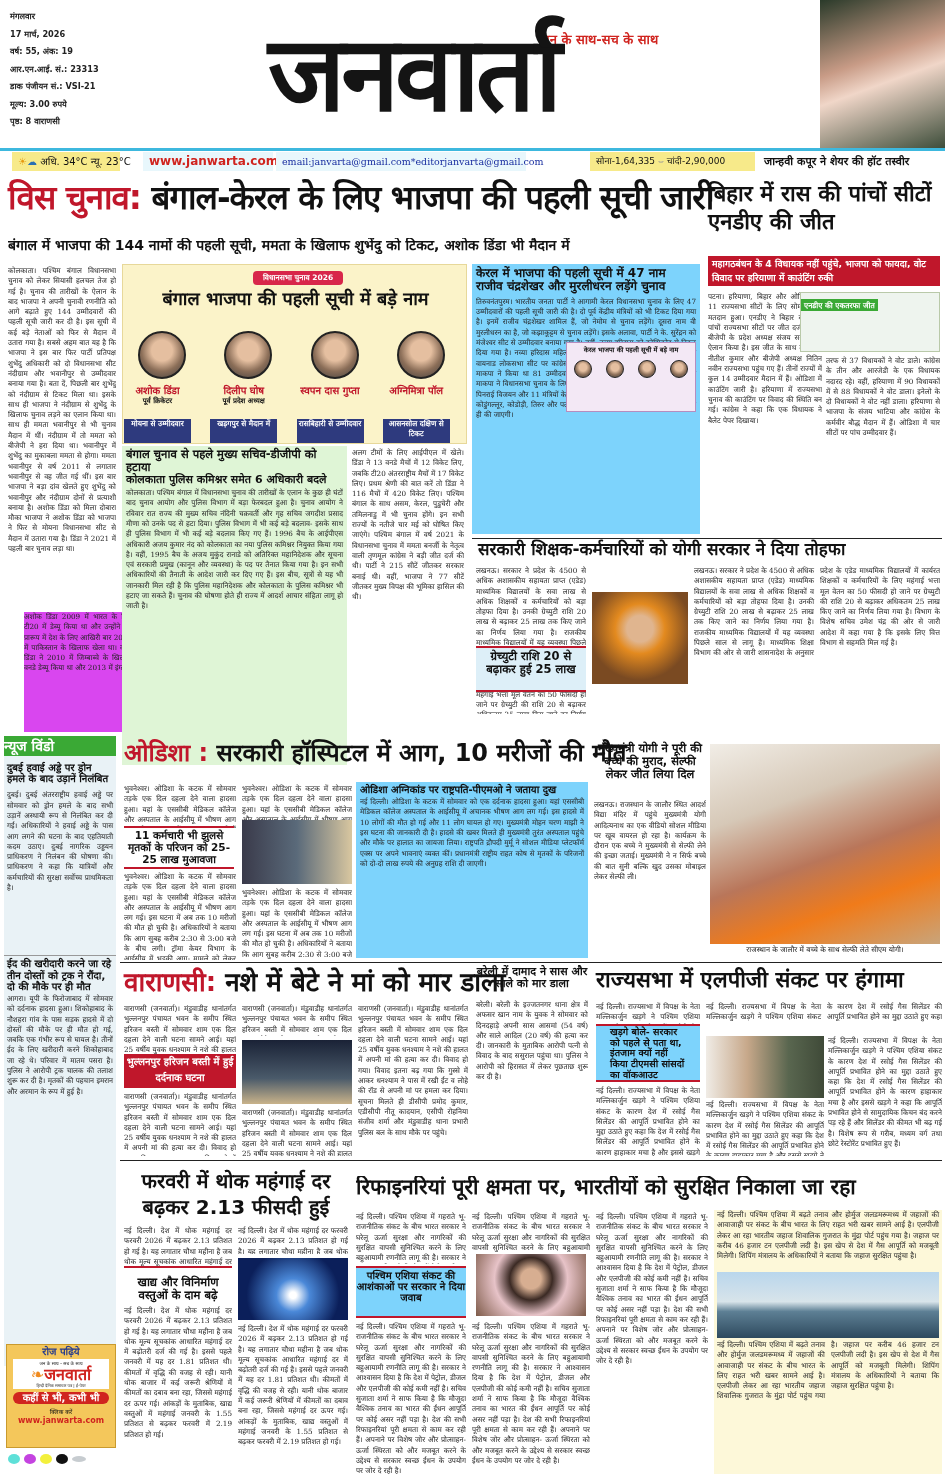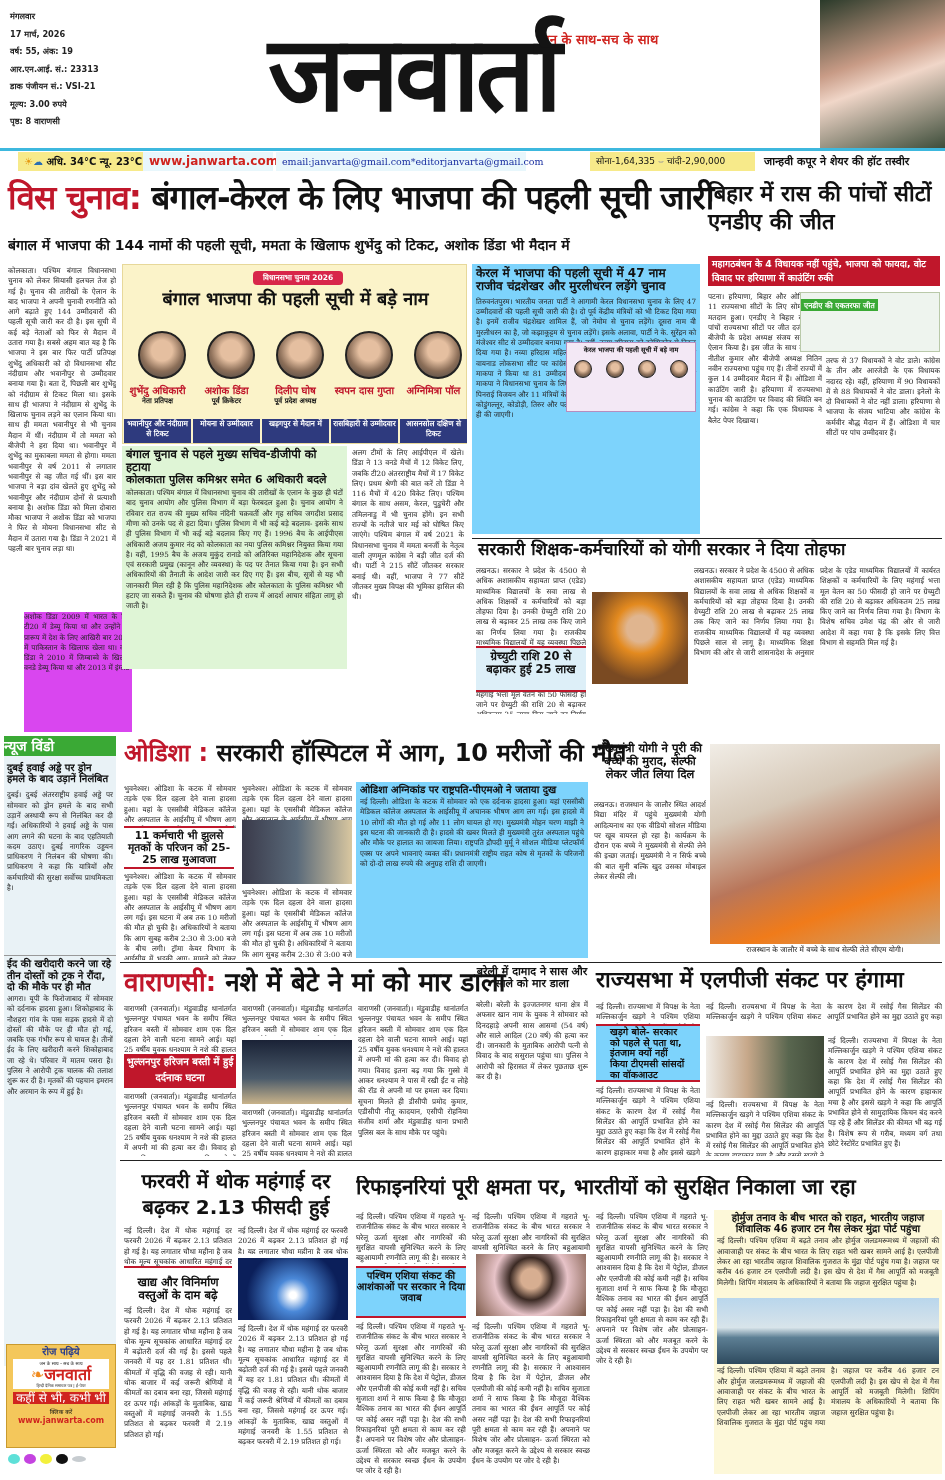--- a/index.html
+++ b/index.html
@@ -36,21 +36,21 @@
   <div>आर.एन.आई. सं.: 23313</div>
   <div>डाक पंजीयन सं.: VSI-21</div>
   <div>मूल्य: 3.00 रुपये</div>
   <div>पृष्ठ: 8  वाराणसी</div>
 </div>
 <div id="tagline" class="abs">जन के साथ-सच के साथ</div>
 <div id="logo" class="abs">जनवार्ता</div>
 <div class="abs photo" style="left:820px;top:0;width:125px;height:148px;background:linear-gradient(160deg,#2a3a2a,#c89b86 40%,#f0d6c8 55%,#3d4d3a)"></div>
 
 <div id="strip" class="abs"></div>
-<div class="pill" style="left:18px;width:130px;background:#f7ea8a;font-weight:bold">
+<div class="pill" style="left:12px;width:108px;background:#f7ea8a;font-weight:normal">
   <span style="color:#e69a12">☀</span><span style="color:#2a6fb3">☁</span>
   <span>अधि. 34°C</span>
   <span>न्यू. 23°C</span>
 </div>
 <div class="pill" style="left:143px;width:130px;color:#d0241f;font-weight:bold;font-size:12px;background:#e8f7fc">www.janwarta.com</div>
 <div class="pill" style="left:276px;width:250px;color:#1a2fa0;font-family:'DejaVu Serif',serif;font-size:9.5px;background:#e8f7fc">email:janvarta@gmail.com*editorjanvarta@gmail.com</div>
 <div class="pill" style="left:590px;width:165px;background:#f7ea8a;font-size:9px">
   <span>सोना-1,64,335</span>
   <span style="color:#999"> ⌣ </span>
   <span>चांदी-2,90,000</span>
@@ -64,26 +64,20 @@
 <div class="abs hl" style="left:8px;top:238px;font-size:14px;white-space:nowrap;width:690px;overflow:hidden">बंगाल में भाजपा की 144 नामों की पहली सूची, ममता के खिलाफ शुभेंदु को टिकट, अशोक डिंडा भी मैदान में</div>
 <div class="abs body-text" style="left:8px;top:266px;width:108px;height:445px">कोलकाता। पश्चिम बंगाल विधानसभा चुनाव को लेकर सियासी हलचल तेज हो गई है। चुनाव की तारीखों के ऐलान के बाद भाजपा ने अपनी चुनावी रणनीति को आगे बढ़ाते हुए 144 उम्मीदवारों की पहली सूची जारी कर दी है। इस सूची में कई बड़े नेताओं को फिर से मैदान में उतारा गया है। सबसे अहम बात यह है कि भाजपा ने इस बार फिर पार्टी प्रतिपक्ष शुभेंदु अधिकारी को दो विधानसभा सीट नंदीग्राम और भवानीपुर से उम्मीदवार बनाया गया है। बता दें, पिछली बार शुभेंदु को नंदीग्राम से टिकट मिला था। इसके साथ ही भाजपा ने नंदीग्राम से शुभेंदु के खिलाफ चुनाव लड़ने का एलान किया था। साथ ही ममता भवानीपुर से भी चुनाव मैदान में थीं। नंदीग्राम में तो ममता को बीजेपी ने हरा दिया था। भवानीपुर में शुभेंदु का मुकाबला ममता से होगा। ममता भवानीपुर से वर्ष 2011 से लगातार भवानीपुर से वह जीत गई थीं। इस बार भाजपा ने बड़ा दांव खेलते हुए शुभेंदु को भवानीपुर और नंदीग्राम दोनों से प्रत्याशी बनाया है। अशोक डिंडा को मिला दोबारा मौका भाजपा ने अशोक डिंडा को भाजपा ने फिर से मोयना विधानसभा सीट से मैदान में उतारा गया है। डिंडा ने 2021 में पहली बार चुनाव लड़ा था।</div>
 <div class="abs body-text" style="left:24px;top:612px;width:108px;height:120px;background:#d946ef">अशोक डिंडा 2009 में भारत के लिए टी20 में डेब्यू किया था और उन्होंने इस प्रारूप में देश के लिए आखिरी बार 2012 में पाकिस्तान के खिलाफ खेला था। वहीं, डिंडा ने 2010 में जिम्बाब्वे के खिलाफ वनडे डेब्यू किया था और 2013 में इंग्लैंड</div>
 
 <div class="abs box-yellow" style="left:122px;top:264px;width:345px;height:180px;border:1px solid #e7d89a">
   <div class="abs redbox" style="left:130px;top:6px;width:90px;height:14px;border-radius:4px;font-size:7.5px;line-height:14px;background:#d8264a">विधानसभा चुनाव 2026</div>
   <div class="abs hl" style="left:6px;top:24px;width:333px;text-align:center;font-size:18px">बंगाल भाजपा की पहली सूची में बड़े नाम</div>
   <div class="abs" style="left:0;top:66px;width:345px;height:112px;display:flex">
     <div style="flex:1;position:relative">
       <div class="circle abs" style="left:15px;top:0;width:48px;height:48px"></div>
-      <div class="abs name-red" style="left:0;top:52px;width:69px">शुभेंदु अधिकारी</div>
-      <div class="abs role" style="left:0;top:65px;width:69px">नेता प्रतिपक्ष</div>
-      <div class="abs caption-bar" style="left:1px;top:88px;width:67px;height:24px">भवानीपुर और नंदीग्राम से टिकट</div>
-    </div>
-    <div style="flex:1;position:relative">
-      <div class="circle abs" style="left:15px;top:0;width:48px;height:48px"></div>
       <div class="abs name-red" style="left:0;top:52px;width:69px">अशोक डिंडा</div>
       <div class="abs role" style="left:0;top:65px;width:69px">पूर्व क्रिकेटर</div>
       <div class="abs caption-bar" style="left:1px;top:88px;width:67px;height:24px">मोयना से उम्मीदवार</div>
     </div>
     <div style="flex:1;position:relative">
       <div class="circle abs" style="left:15px;top:0;width:48px;height:48px"></div>
       <div class="abs name-red" style="left:0;top:52px;width:69px">दिलीप घोष</div>
       <div class="abs role" style="left:0;top:65px;width:69px">पूर्व प्रदेश अध्यक्ष</div>
       <div class="abs caption-bar" style="left:1px;top:88px;width:67px;height:24px">खड़गपुर से मैदान में</div>
     </div>
@@ -93,21 +87,21 @@
       <div class="abs caption-bar" style="left:1px;top:88px;width:67px;height:24px">रासबिहारी से उम्मीदवार</div>
     </div>
     <div style="flex:1;position:relative">
       <div class="circle abs" style="left:15px;top:0;width:48px;height:48px"></div>
       <div class="abs name-red" style="left:0;top:52px;width:69px">अग्निमित्रा पॉल</div>
       <div class="abs caption-bar" style="left:1px;top:88px;width:67px;height:24px">आसनसोल दक्षिण से टिकट</div>
     </div>
   </div>
 </div>
 
-<div class="abs box-green" style="left:122px;top:446px;width:225px;height:223px">
+<div class="abs box-green" style="left:122px;top:446px;width:225px;height:319px">
   <div class="hl" style="padding:2px 4px 0;font-size:11.5px">बंगाल चुनाव से पहले मुख्य सचिव-डीजीपी को हटाया</div>
   <div class="hl" style="padding:0 4px 2px;font-size:11px">कोलकाता पुलिस कमिश्नर समेत 6 अधिकारी बदले</div>
   <div class="body-text" style="padding:0 4px;height:218px">कोलकाता। पश्चिम बंगाल में विधानसभा चुनाव की तारीखों के एलान के कुछ ही घंटों बाद चुनाव आयोग और पुलिस विभाग में बड़ा फेरबदल हुआ है। चुनाव आयोग ने रविवार रात राज्य की मुख्य सचिव नंदिनी चक्रवर्ती और गृह सचिव जगदीश प्रसाद मीणा को उनके पद से हटा दिया। पुलिस विभाग में भी कई बड़े बदलाव- इसके साथ ही पुलिस विभाग में भी कई बड़े बदलाव किए गए हैं। 1996 बैच के आईपीएस अधिकारी अजय कुमार नंद को कोलकाता का नया पुलिस कमिश्नर नियुक्त किया गया है। वहीं, 1995 बैच के अजय मुकुंद रानाडे को अतिरिक्त महानिदेशक और सूचना एवं सरकारी प्रमुख (कानून और व्यवस्था) के पद पर तैनात किया गया है। इन सभी अधिकारियों की तैनाती के आदेश जारी कर दिए गए हैं। इस बीच, सूत्रों से यह भी जानकारी मिल रही है कि पुलिस महानिदेशक और कोलकाता के पुलिस कमिश्नर भी हटाए जा सकते हैं। चुनाव की घोषणा होते ही राज्य में आदर्श आचार संहिता लागू हो जाती है।</div>
 </div>
 <div class="abs body-text" style="left:352px;top:448px;width:112px;height:262px">अलग टीमों के लिए आईपीएल में खेले। डिंडा ने 13 वनडे मैचों में 12 विकेट लिए, जबकि टी20 अंतरराष्ट्रीय मैचों में 17 विकेट लिए। प्रथम श्रेणी की बात करें तो डिंडा ने 116 मैचों में 420 विकेट लिए। पश्चिम बंगाल के साथ असम, केरल, पुडुचेरी और तमिलनाडु में भी चुनाव होंगे। इन सभी राज्यों के नतीजे चार मई को घोषित किए जाएंगे। पश्चिम बंगाल में वर्ष 2021 के विधानसभा चुनाव में ममता बनर्जी के नेतृत्व वाली तृणमूल कांग्रेस ने बड़ी जीत दर्ज की थी। पार्टी ने 215 सीटें जीतकर सरकार बनाई थी। वहीं, भाजपा ने 77 सीटें जीतकर मुख्य विपक्ष की भूमिका हासिल की थी।</div>
 
 <div class="abs box-pink" style="left:472px;top:264px;width:228px;height:270px">
   <div class="hl" style="padding:3px 4px;font-size:12px">केरल में भाजपा की पहली सूची में 47 नाम राजीव चंद्रशेखर और मुरलीधरन लड़ेंगे चुनाव</div>
   <div class="body-text" style="padding:0 4px;height:228px">तिरुवनंतपुरम। भारतीय जनता पार्टी ने आगामी केरल विधानसभा चुनाव के लिए 47 उम्मीदवारों की पहली सूची जारी की है। दो पूर्व केंद्रीय मंत्रियों को भी टिकट दिया गया है। इनमें राजीव चंद्रशेखर शामिल हैं, जो नेमोम से चुनाव लड़ेंगे। दूसरा नाम वी मुरलीधरन का है, जो कझाकूट्टम से चुनाव लड़ेंगे। इसके अलावा, पार्टी ने के. सुरेंद्रन को मंजेश्वर सीट से उम्मीदवार बनाया गया है। वहीं, नव्या हरिदास को कोझिकोड से टिकट दिया गया है। नव्या हरिदास महिला मोर्चा की नेता हैं। उन्होंने 2024 में केरल की वायनाड लोकसभा सीट पर कांग्रेस नेता प्रियंका गांधी के खिलाफ चुनाव लड़ा था। माकपा ने किया था 81 उम्मीदवारों का एलान- इससे पहले केरल में रविवार को माकपा ने विधानसभा चुनाव के लिए 81 उम्मीदवारों का एलान किया। इसमें मुख्यमंत्री पिनराई विजयन और 11 मंत्रियों के भी नाम शामिल हैं। पांच निर्वाचन क्षेत्रों कोझिकोड, कोडुंगल्लूर, कोडोड़ी, तिरुर और पलक्कड़ के लिए स्वतंत्र उम्मीदवारों की घोषणा जल्द ही की जाएगी।</div>
   <div class="abs" style="left:94px;top:78px;width:130px;height:70px;background:#f3e8f5;border:1px solid #b58dbf;font-size:6.5px;font-weight:bold;text-align:center;padding-top:2px">
@@ -201,34 +195,33 @@
 <div class="abs hl" style="left:356px;top:1176px;width:586px;font-size:21px;white-space:nowrap;overflow:hidden">रिफाइनरियां पूरी क्षमता पर, भारतीयों को सुरक्षित निकाला जा रहा</div>
 <div class="abs body-text" style="left:356px;top:1212px;width:110px;height:52px">नई दिल्ली। पश्चिम एशिया में गहराते भू-राजनीतिक संकट के बीच भारत सरकार ने घरेलू ऊर्जा सुरक्षा और नागरिकों की सुरक्षित वापसी सुनिश्चित करने के लिए बहुआयामी रणनीति लागू की है। सरकार ने आश्वासन दिया है कि देश में पेट्रोल, डीजल और एलपीजी की कोई कमी नहीं है। सचिव सुजाता शर्मा ने साफ किया है कि मौजूदा वैश्विक तनाव का भारत की ईंधन आपूर्ति पर कोई असर नहीं पड़ा है। देश की सभी रिफाइनरियां पूरी क्षमता से काम कर रही हैं। अपनाने पर विशेष जोर और प्रोत्साहन- ऊर्जा स्थिरता को और मजबूत करने के उद्देश्य से सरकार स्वच्छ ईंधन के उपयोग पर जोर दे रही है।</div>
 <div class="abs box-pink hl" style="left:356px;top:1266px;width:110px;height:52px;font-size:10px;text-align:center;border-top:2px solid #c0172b;border-bottom:2px solid #c0172b;padding-top:2px">पश्चिम एशिया संकट की आशंकाओं पर सरकार ने दिया जवाब</div>
 <div class="abs body-text" style="left:356px;top:1322px;width:110px;height:152px">नई दिल्ली। पश्चिम एशिया में गहराते भू-राजनीतिक संकट के बीच भारत सरकार ने घरेलू ऊर्जा सुरक्षा और नागरिकों की सुरक्षित वापसी सुनिश्चित करने के लिए बहुआयामी रणनीति लागू की है। सरकार ने आश्वासन दिया है कि देश में पेट्रोल, डीजल और एलपीजी की कोई कमी नहीं है। सचिव सुजाता शर्मा ने साफ किया है कि मौजूदा वैश्विक तनाव का भारत की ईंधन आपूर्ति पर कोई असर नहीं पड़ा है। देश की सभी रिफाइनरियां पूरी क्षमता से काम कर रही हैं। अपनाने पर विशेष जोर और प्रोत्साहन- ऊर्जा स्थिरता को और मजबूत करने के उद्देश्य से सरकार स्वच्छ ईंधन के उपयोग पर जोर दे रही है।</div>
 <div class="abs body-text" style="left:472px;top:1212px;width:118px;height:40px">नई दिल्ली। पश्चिम एशिया में गहराते भू-राजनीतिक संकट के बीच भारत सरकार ने घरेलू ऊर्जा सुरक्षा और नागरिकों की सुरक्षित वापसी सुनिश्चित करने के लिए बहुआयामी रणनीति लागू की है। सरकार ने आश्वासन दिया है कि देश में पेट्रोल, डीजल और एलपीजी की कोई कमी नहीं है। सचिव सुजाता शर्मा ने साफ किया है कि मौजूदा वैश्विक तनाव का भारत की ईंधन आपूर्ति पर कोई असर नहीं पड़ा है। देश की सभी रिफाइनरियां पूरी क्षमता से काम कर रही हैं। अपनाने पर विशेष जोर और प्रोत्साहन- ऊर्जा स्थिरता को और मजबूत करने के उद्देश्य से सरकार स्वच्छ ईंधन के उपयोग पर जोर दे रही है।</div>
 <div class="abs photo" style="left:476px;top:1254px;width:110px;height:62px;background:radial-gradient(circle at 50% 40%,#d7ae91 15%,#3b2a24 32%,#e7c3c8 55%,#7d5a48)"></div>
 <div class="abs body-text" style="left:472px;top:1322px;width:118px;height:152px">नई दिल्ली। पश्चिम एशिया में गहराते भू-राजनीतिक संकट के बीच भारत सरकार ने घरेलू ऊर्जा सुरक्षा और नागरिकों की सुरक्षित वापसी सुनिश्चित करने के लिए बहुआयामी रणनीति लागू की है। सरकार ने आश्वासन दिया है कि देश में पेट्रोल, डीजल और एलपीजी की कोई कमी नहीं है। सचिव सुजाता शर्मा ने साफ किया है कि मौजूदा वैश्विक तनाव का भारत की ईंधन आपूर्ति पर कोई असर नहीं पड़ा है। देश की सभी रिफाइनरियां पूरी क्षमता से काम कर रही हैं। अपनाने पर विशेष जोर और प्रोत्साहन- ऊर्जा स्थिरता को और मजबूत करने के उद्देश्य से सरकार स्वच्छ ईंधन के उपयोग पर जोर दे रही है।</div>
 <div class="abs body-text" style="left:596px;top:1212px;width:112px;height:262px">नई दिल्ली। पश्चिम एशिया में गहराते भू-राजनीतिक संकट के बीच भारत सरकार ने घरेलू ऊर्जा सुरक्षा और नागरिकों की सुरक्षित वापसी सुनिश्चित करने के लिए बहुआयामी रणनीति लागू की है। सरकार ने आश्वासन दिया है कि देश में पेट्रोल, डीजल और एलपीजी की कोई कमी नहीं है। सचिव सुजाता शर्मा ने साफ किया है कि मौजूदा वैश्विक तनाव का भारत की ईंधन आपूर्ति पर कोई असर नहीं पड़ा है। देश की सभी रिफाइनरियां पूरी क्षमता से काम कर रही हैं। अपनाने पर विशेष जोर और प्रोत्साहन- ऊर्जा स्थिरता को और मजबूत करने के उद्देश्य से सरकार स्वच्छ ईंधन के उपयोग पर जोर दे रही है।</div>
 
 <div class="abs" style="left:714px;top:1210px;width:228px;height:264px;background:#fdf8d9">
-  <div class="hl" style="font-size:10px;padding:2px 3px;text-align:center">होर्मुज तनाव के बीच भारत को राहत, भारतीय जहाज शिवालिक 46 हजार टन गैस लेकर मुंद्रा पोर्ट पहुंचा</div>
   <div class="body-text" style="padding:0 3px;height:60px">नई दिल्ली। पश्चिम एशिया में बढ़ते तनाव और होर्मुज जलडमरूमध्य में जहाजों की आवाजाही पर संकट के बीच भारत के लिए राहत भरी खबर सामने आई है। एलपीजी लेकर आ रहा भारतीय जहाज शिवालिक गुजरात के मुंद्रा पोर्ट पहुंच गया है। जहाज पर करीब 46 हजार टन एलपीजी लदी है। इस खेप से देश में गैस आपूर्ति को मजबूती मिलेगी। शिपिंग मंत्रालय के अधिकारियों ने बताया कि जहाज सुरक्षित पहुंचा है।</div>
   <div class="photo" style="margin:2px 3px;height:66px;background:linear-gradient(180deg,#b9d6ec,#d8e4ea 45%,#5d7f94 60%,#2e4a5e)"></div>
   <div class="body-text" style="padding:0 3px;height:100px;column-count:2;column-gap:6px">नई दिल्ली। पश्चिम एशिया में बढ़ते तनाव और होर्मुज जलडमरूमध्य में जहाजों की आवाजाही पर संकट के बीच भारत के लिए राहत भरी खबर सामने आई है। एलपीजी लेकर आ रहा भारतीय जहाज शिवालिक गुजरात के मुंद्रा पोर्ट पहुंच गया है। जहाज पर करीब 46 हजार टन एलपीजी लदी है। इस खेप से देश में गैस आपूर्ति को मजबूती मिलेगी। शिपिंग मंत्रालय के अधिकारियों ने बताया कि जहाज सुरक्षित पहुंचा है।</div>
 </div>
 
 <div class="abs" style="left:6px;top:1344px;width:110px;height:104px;background:#f4c75b;border:1px solid #c99a2e">
   <div style="text-align:center;font-weight:bold;color:#2a3e8c;font-size:10px;line-height:14px">रोज पढ़िये</div>
   <div style="background:#fff;margin:0 6px;text-align:center;padding:1px 0">
     <div style="font-size:4.5px">जन के साथ - सच के साथ</div>
     <div style="font-size:16px;font-weight:900;color:#d0241f;line-height:17px"><span style="color:#f08a1d">❧</span><span>जनवार्ता</span></div>
     <div style="font-size:4px">हिन्दी दैनिक समाचार पत्र | ई-पेपर</div>
   </div>
-  <div style="margin:3px 6px;background:#d0241f;color:#fff;border-radius:0;text-align:center;font-size:12px;line-height:12px;font-weight:normal">कहीं से भी, कभी भी</div>
+  <div style="margin:3px 6px;background:#d0241f;color:#fff;border-radius:6px;text-align:center;font-size:10px;line-height:12px;font-weight:bold">कहीं से भी, कभी भी</div>
   <div style="text-align:center;font-size:6px;line-height:9px">क्लिक करें</div>
   <div style="text-align:center;font-size:8px;font-weight:bold;color:#d0241f">www.janwarta.com</div>
 </div>
 <div class="abs" style="left:8px;top:1454px;display:flex;gap:4px">
   <span style="width:12px;height:10px;border-radius:50%;background:#5ee0d8"></span>
   <span style="width:12px;height:10px;border-radius:50%;background:#c443e0"></span>
   <span style="width:12px;height:10px;border-radius:50%;background:#f3f03c"></span>
   <span style="width:12px;height:10px;border-radius:50%;background:#111"></span>
   <span style="width:14px;height:6px;margin-top:2px;border-radius:50%;background:#c7ccd0"></span>
 </div>

